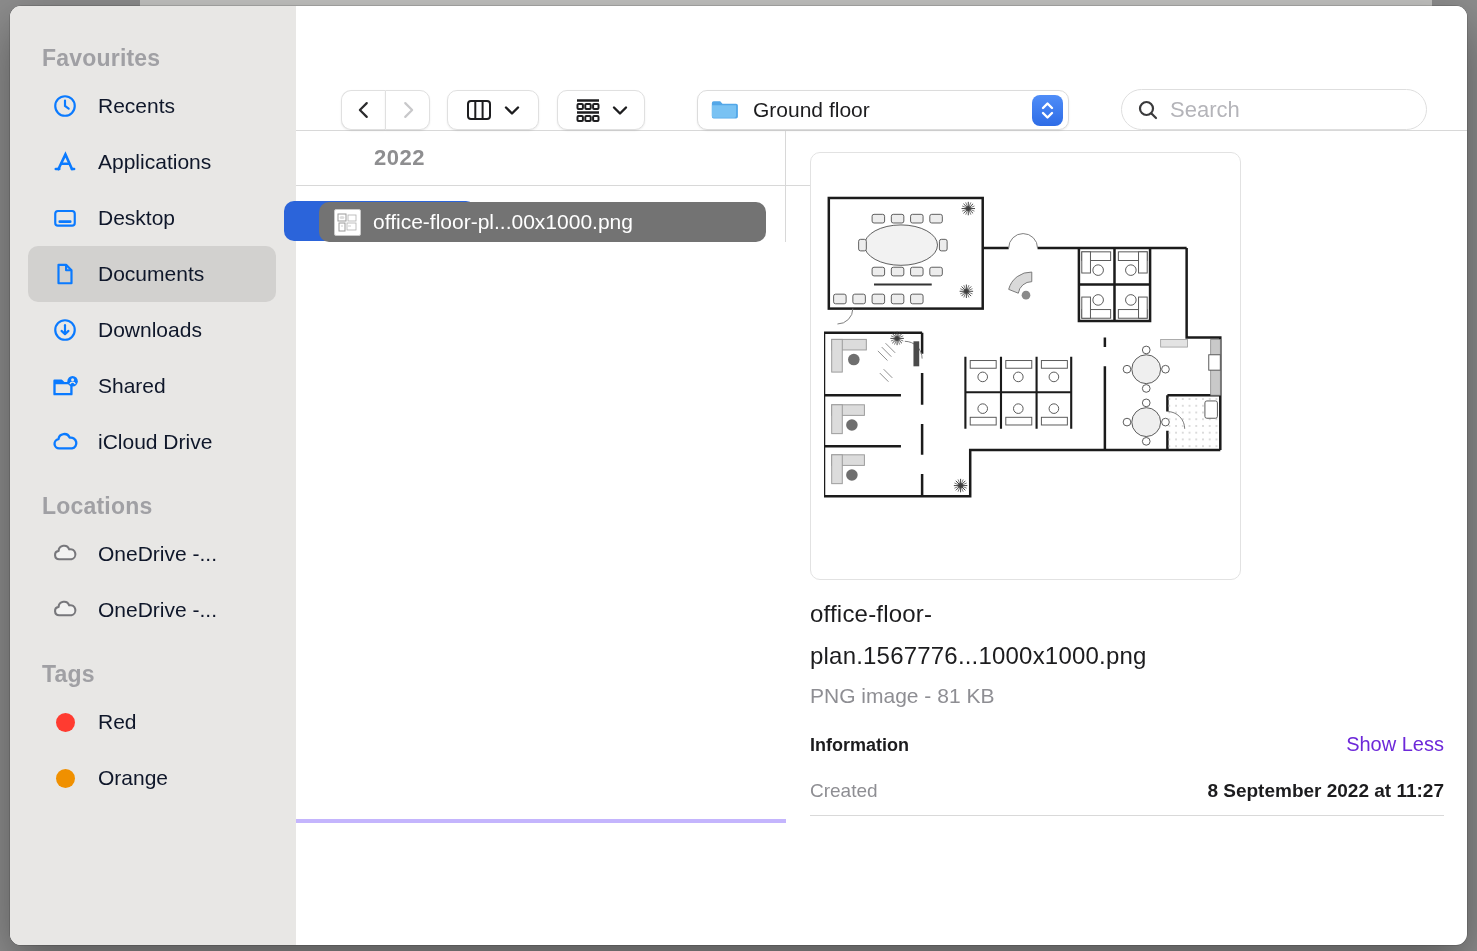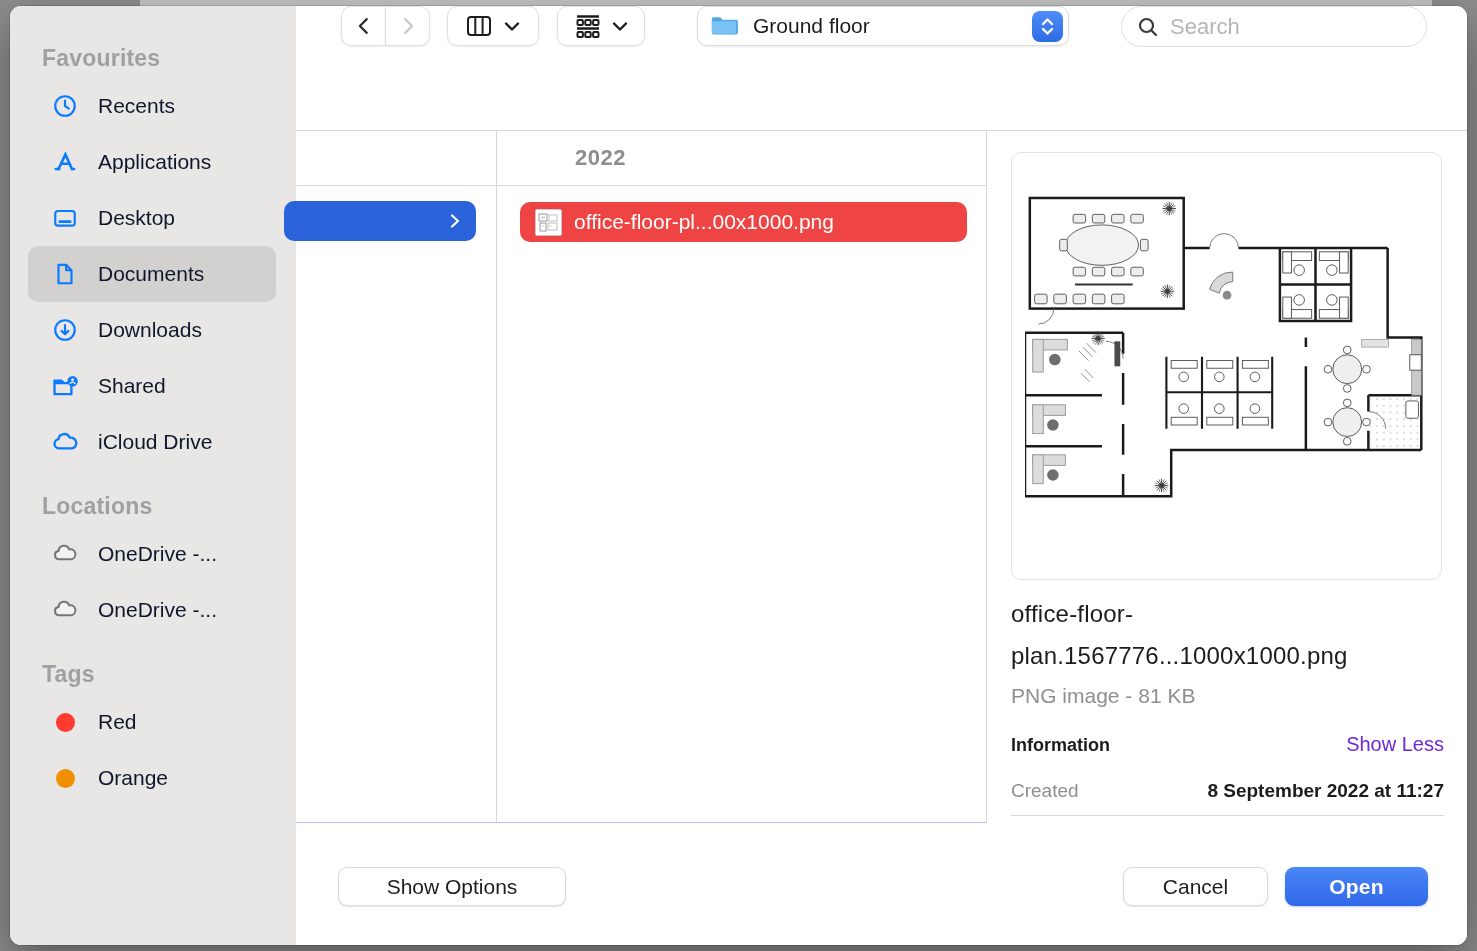--- a/index.html
+++ b/index.html
@@ -36,21 +36,21 @@
   .side-item .lbl { margin-left:18px; font-size:21px; color:#0f172a; white-space:nowrap; }
   .dot { width:19px; height:19px; border-radius:50%; }
   .dot-red { background:#ff3b30; }
   .dot-orange { background:#f09000; }
 
   
   .content { flex:1; display:flex; flex-direction:column; min-width:0; }
 
   .toolbar {
     height:125px; flex:none; border-bottom:1px solid #d8d8d8;
-    display:flex; align-items:flex-start; padding-left:45px; background:#fff;
+    display:flex; align-items:flex-end; padding-left:45px; background:#fff;
   }
   .tb-btn {
     height:40px; background:#fff; border:1px solid #e0e0e0;
     box-shadow:0 1px 2px rgba(0,0,0,.08);
     display:flex; align-items:center; justify-content:center;
   }
   .nav-group { display:flex; }
   .nav-back { width:44px; border-radius:10px 0 0 10px; border-right:none; }
   .nav-fwd  { width:45px; border-radius:0 10px 10px 0; }
   .view-btn { width:92px; border-radius:10px; margin-left:17px; gap:12px; }
@@ -71,35 +71,35 @@
     display:flex; align-items:center; padding-left:14px; background:#fff;
   }
   .search-field input {
     border:none; outline:none; font-size:22px; color:#1d1d1f; width:230px; margin-left:10px;
     font-family:"Liberation Sans","DejaVu Sans",sans-serif; background:transparent;
   }
   .search-field input::placeholder { color:#b4b4b9; }
 
   
   .main-row { height:692px; flex:none; display:flex; min-width:0; }
-  .cols { display:flex; border-bottom:1px solid #c4b5fd; position:relative; }
+  .cols { display:flex; border-bottom:4px solid #c4b5fd; position:relative;flex-direction:column; }
   .col1 { width:201px; border-right:1px solid #d8d8d8; position:relative; }
   .col2 { width:490px; border-right:1px solid #d8d8d8; position:relative; }
   .header-line { position:absolute; left:0; top:54px; width:691px; height:1px; background:#d8d8d8; }
   .group-header {
     height:54px; display:flex; align-items:center; padding-left:78px;
     font-size:22px; font-weight:bold; color:#8e8e90; letter-spacing:.5px;
   }
   .sel-row-partial {
     position:absolute; left:-12px; top:70px; width:192px; height:40px;
     background:#2b64da; border-radius:10px;
     display:flex; align-items:center; justify-content:flex-end; padding-right:14px;
   }
   .file-row {
-    margin:17px 0 0 23px; width:447px; height:40px; background:#ef4444; border-radius:10px;
+    margin:17px 0 0 23px; width:447px; height:40px; background:#737373; border-radius:10px;
     display:flex; align-items:center; padding-left:15px;
   }
   .file-row .thumb {
     width:27px; height:27px; background:#fff; border:1px solid #c9c9c9; border-radius:2px; flex:none;
   }
   .file-row .name { margin-left:12px; font-size:21px; color:#fff; white-space:nowrap; }
 
   .preview { flex:1; min-width:0; padding:21px 23px 0 24px; }
   .preview-card {
     width:431px; height:428px; border:1px solid #e2e2e2; border-radius:10px; background:#fff;
@@ -493,22 +493,15 @@
 
         <div class="created-row">
           <span class="created-lbl">Created</span>
           <span class="created-val">8 September 2022 at 11:27</span>
         </div>
 
         <div class="preview-sep"></div>
       </div>
     </div>
 
-    <div class="footer">
-      <button class="btn show-options">Show Options</button>
-      <div class="footer-right">
-        <button class="btn cancel">Cancel</button>
-        <button class="btn open">Open</button>
-      </div>
-    </div>
 
   </div>
 </div>
 
 </body></html>

